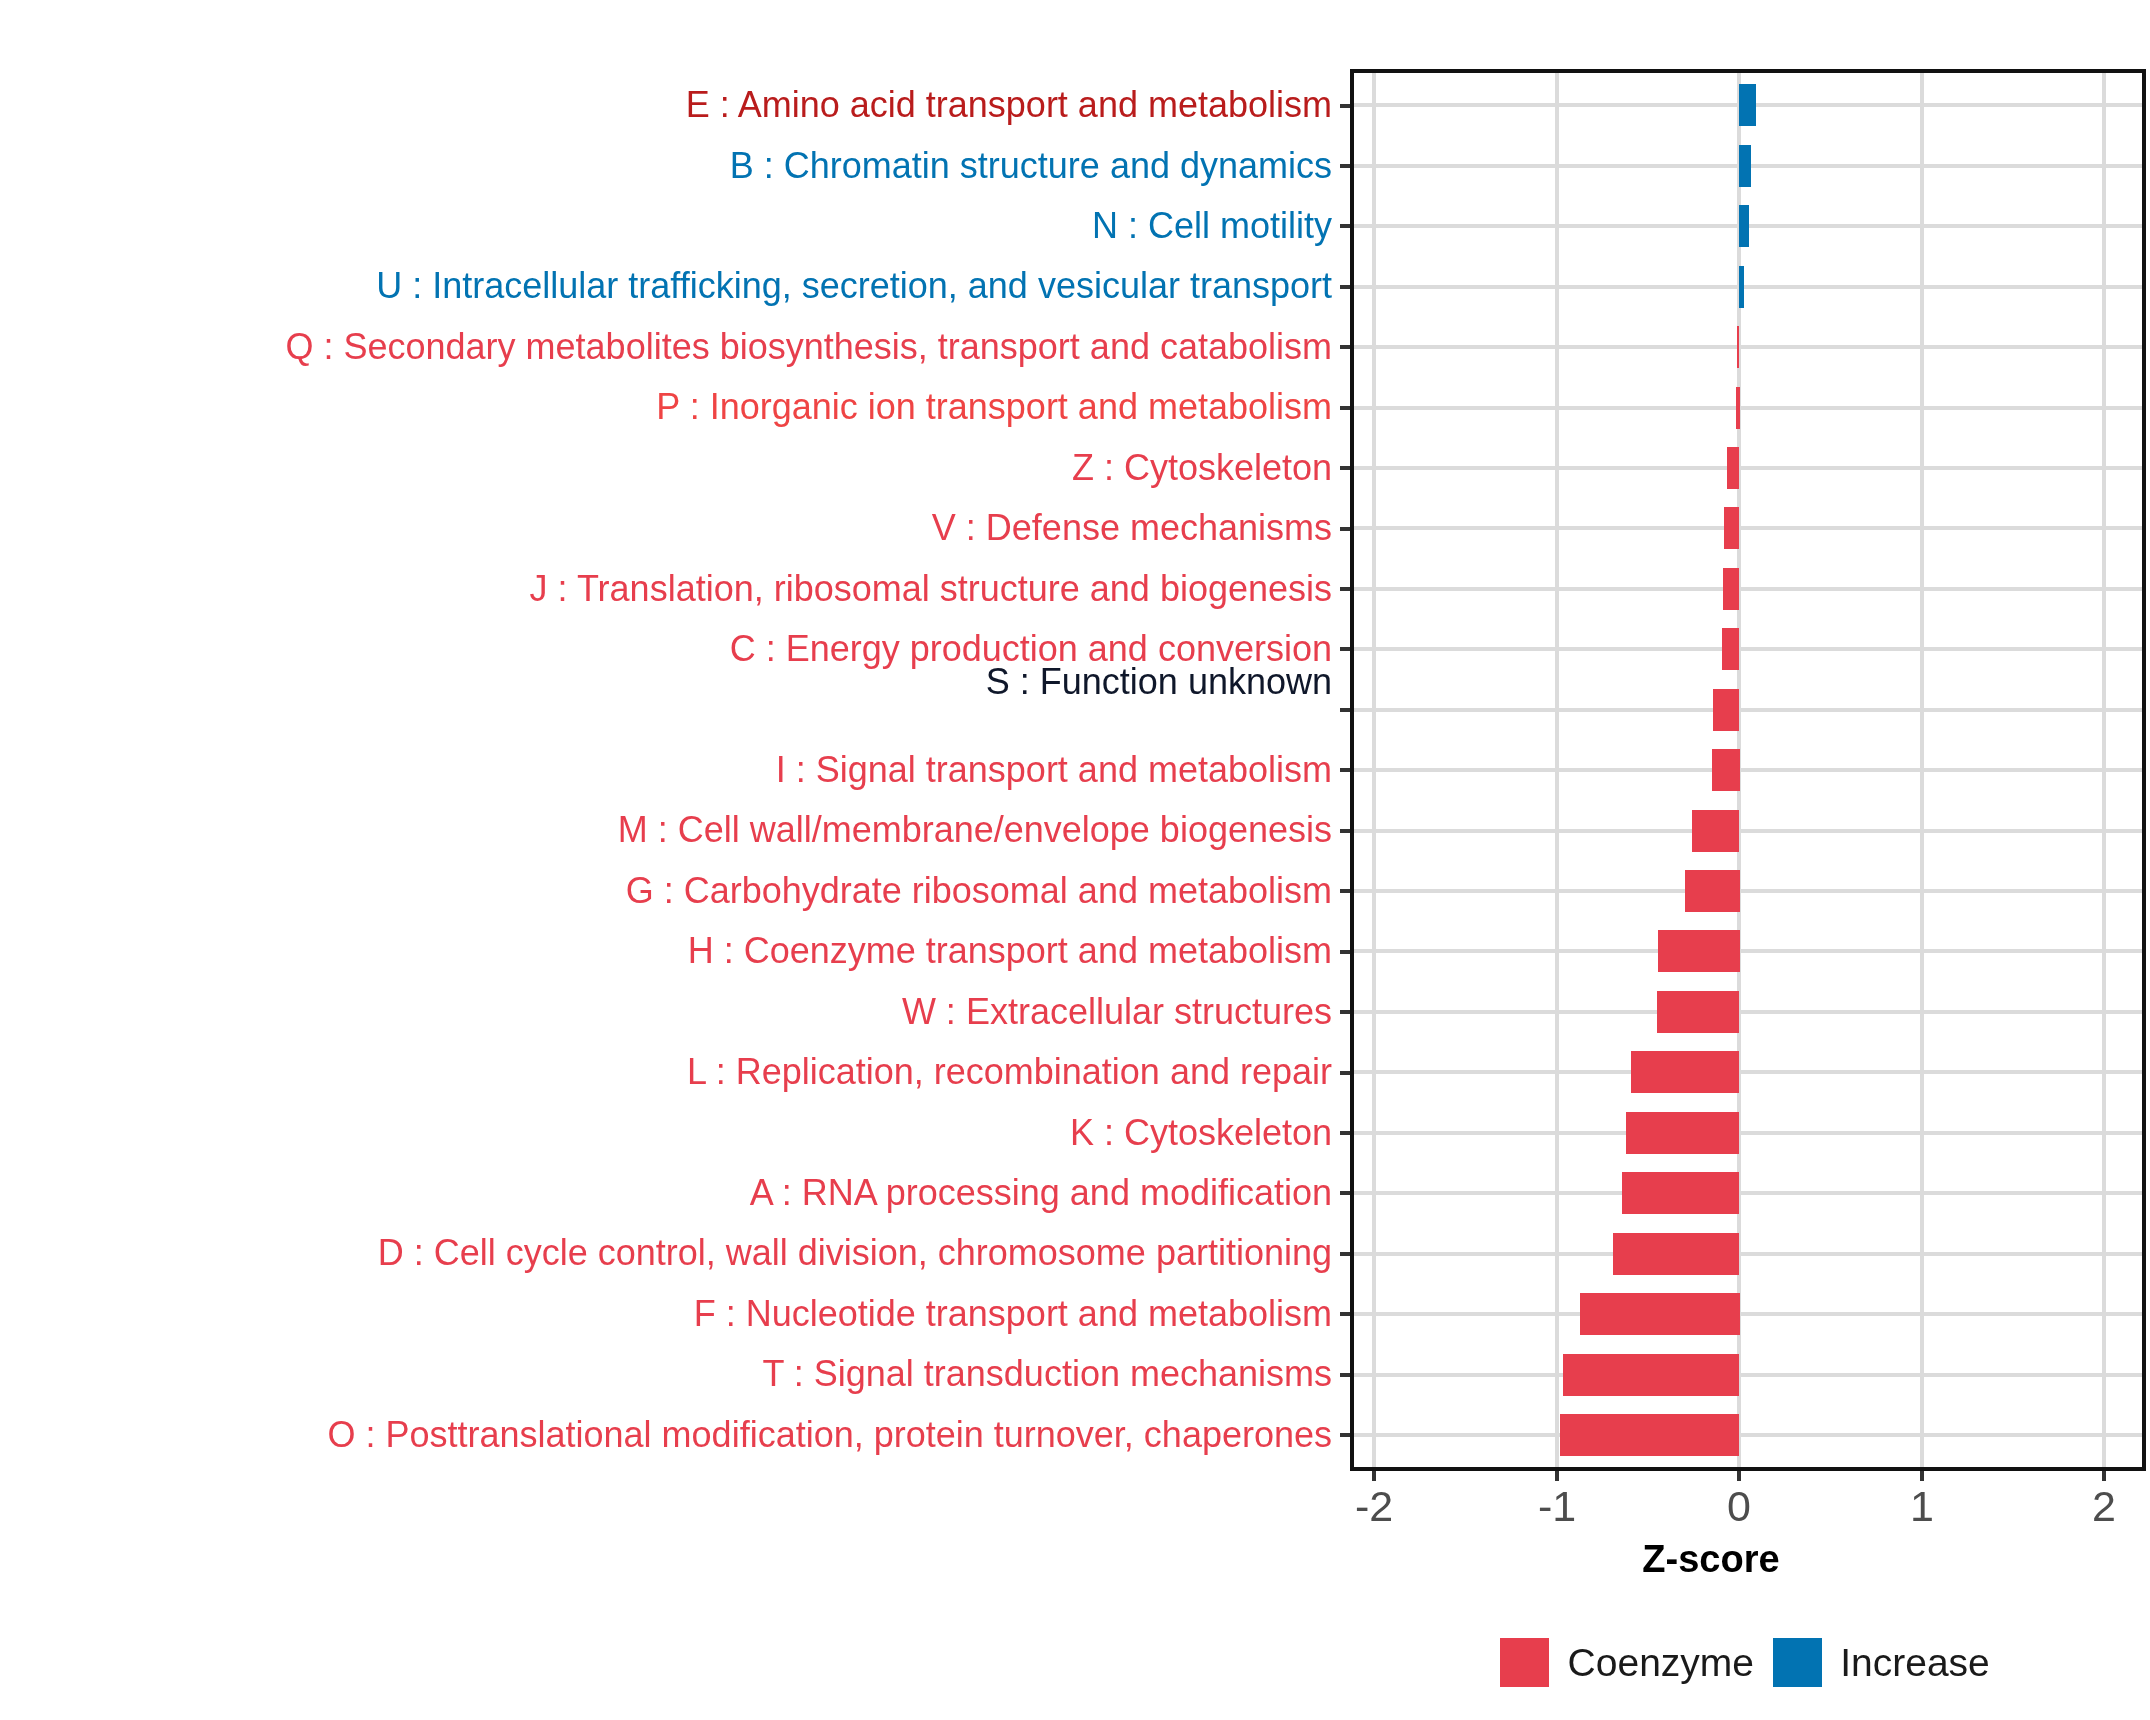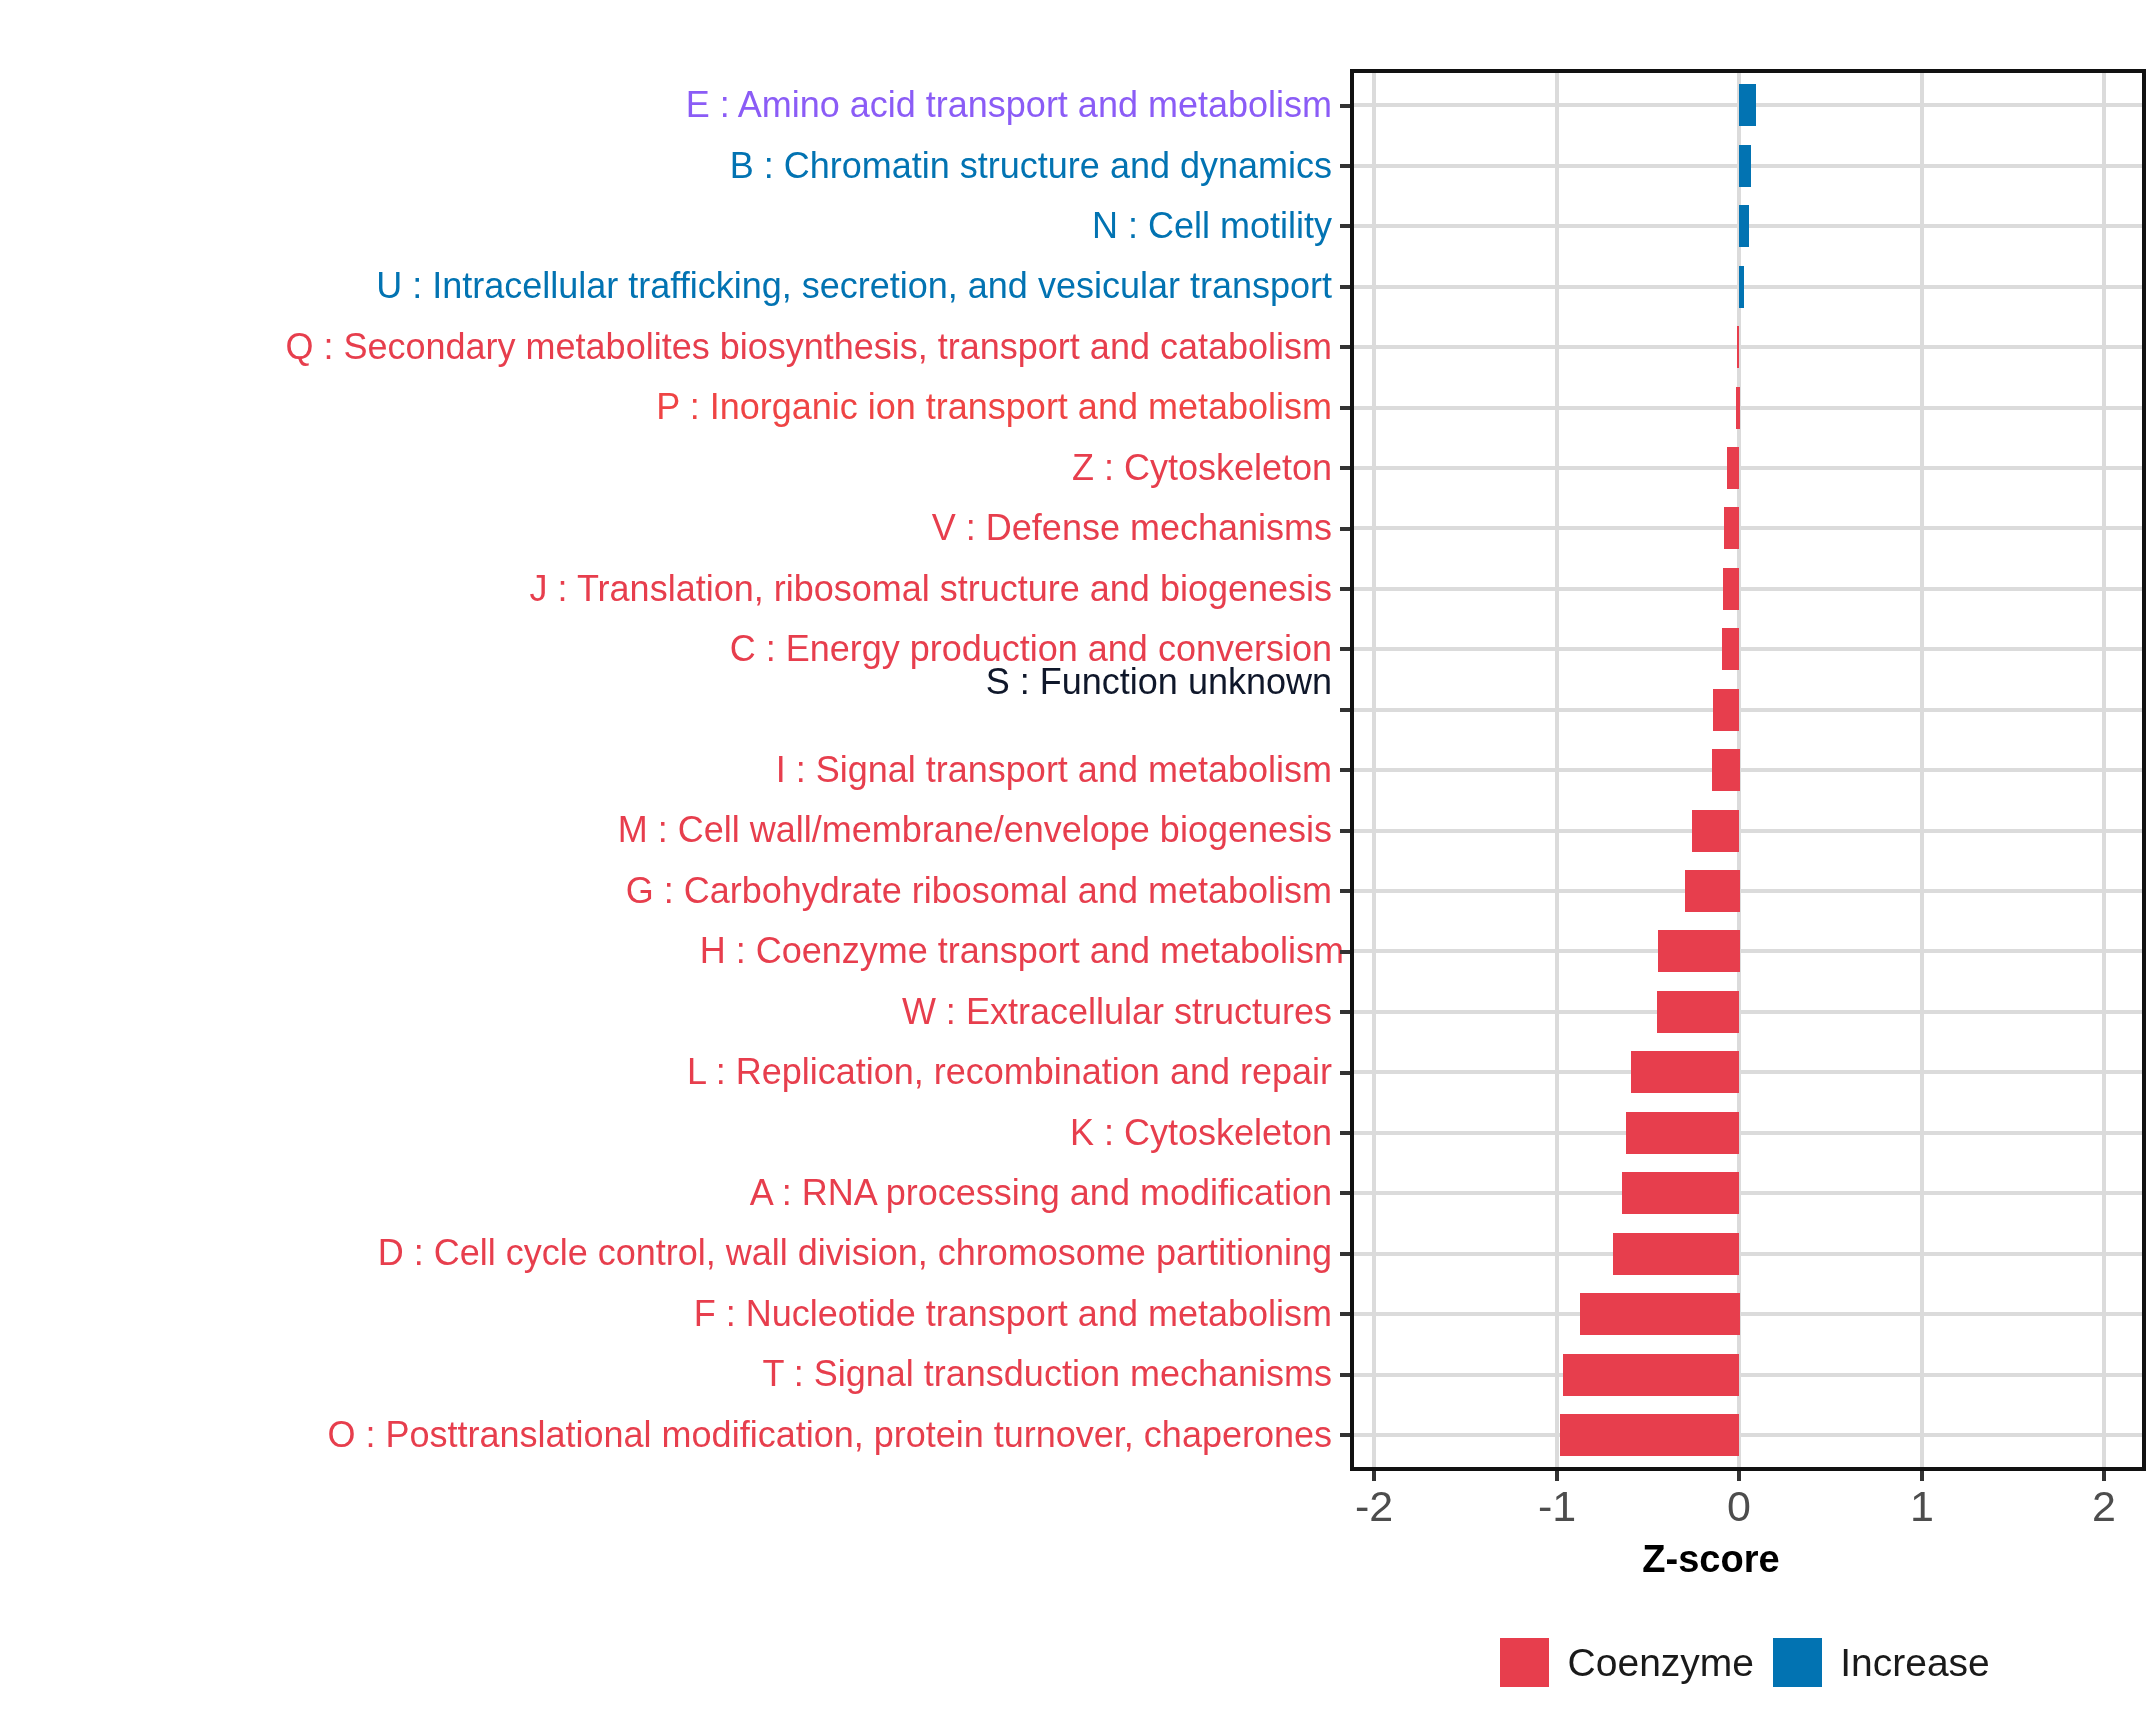--- a/index.html
+++ b/index.html
@@ -179,21 +179,21 @@
       <div class="hgrid" style="top: 1243px; width: 796px;"></div>
       <div class="bar" style="left: 230px; top: 1224px; width: 160px; background: rgb(231, 62, 77);"></div>
       <div class="hgrid" style="top: 1304px; width: 796px;"></div>
       <div class="bar" style="left: 213px; top: 1285px; width: 176px; background: rgb(231, 62, 77);"></div>
       <div class="hgrid" style="top: 1364px; width: 796px;"></div>
       <div class="bar" style="left: 210px; top: 1345px; width: 179px; background: rgb(231, 62, 77);"></div>
     </div>
   <div id="panel-border"></div>
   <div id="y-axis">
       <div class="ytick" style="top: 104px;"></div>
-      <div class="ylabel" style="top: 83px; color: #8b5cf6;">E : Amino acid transport and metabolism</div>
+      <div class="ylabel" style="top: 83px; color: #b91c1c;">E : Amino acid transport and metabolism</div>
       <div class="ytick" style="top: 164px;"></div>
       <div class="ylabel" style="top: 144px; color: rgb(2, 115, 178);">B : Chromatin structure and dynamics</div>
       <div class="ytick" style="top: 224px;"></div>
       <div class="ylabel" style="top: 204px; color: rgb(2, 115, 178);">N : Cell motility</div>
       <div class="ytick" style="top: 285px;"></div>
       <div class="ylabel" style="top: 264px; color: rgb(2, 115, 178);">U : Intracellular trafficking, secretion, and vesicular transport</div>
       <div class="ytick" style="top: 345px;"></div>
       <div class="ylabel" style="top: 325px; color: rgb(231, 62, 77);">Q : Secondary metabolites biosynthesis, transport and catabolism</div>
       <div class="ytick" style="top: 406px;"></div>
       <div class="ylabel" style="top: 385px; color: #ef4444;">P : Inorganic ion transport and metabolism</div>
@@ -207,21 +207,21 @@
       <div class="ylabel" style="top: 627px; color: rgb(231, 62, 77);">C : Energy production and conversion</div>
       <div class="ytick" style="top: 708px;"></div>
       <div class="ylabel" style="top: 660px; color: #0f172a;">S : Function unknown</div>
       <div class="ytick" style="top: 768px;"></div>
       <div class="ylabel" style="top: 748px; color: rgb(231, 62, 77);">I : Signal transport and metabolism</div>
       <div class="ytick" style="top: 829px;"></div>
       <div class="ylabel" style="top: 808px; color: rgb(231, 62, 77);">M : Cell wall/membrane/envelope biogenesis</div>
       <div class="ytick" style="top: 889px;"></div>
       <div class="ylabel" style="top: 869px; color: rgb(231, 62, 77);">G : Carbohydrate ribosomal and metabolism</div>
       <div class="ytick" style="top: 950px;"></div>
-      <div class="ylabel" style="top: 929px; color: rgb(231, 62, 77); padding-left: 12px;">H : Coenzyme transport and metabolism</div>
+      <div class="ylabel" style="top: 929px; color: rgb(231, 62, 77);">H : Coenzyme transport and metabolism</div>
       <div class="ytick" style="top: 1010px;"></div>
       <div class="ylabel" style="top: 990px; color: rgb(231, 62, 77);">W : Extracellular structures</div>
       <div class="ytick" style="top: 1071px;"></div>
       <div class="ylabel" style="top: 1050px; color: rgb(231, 62, 77);">L : Replication, recombination and repair</div>
       <div class="ytick" style="top: 1131px;"></div>
       <div class="ylabel" style="top: 1111px; color: rgb(231, 62, 77);">K : Cytoskeleton</div>
       <div class="ytick" style="top: 1191px;"></div>
       <div class="ylabel" style="top: 1171px; color: rgb(231, 62, 77);">A : RNA processing and modification</div>
       <div class="ytick" style="top: 1252px;"></div>
       <div class="ylabel" style="top: 1231px; color: rgb(231, 62, 77);">D : Cell cycle control, wall division, chromosome partitioning</div>

